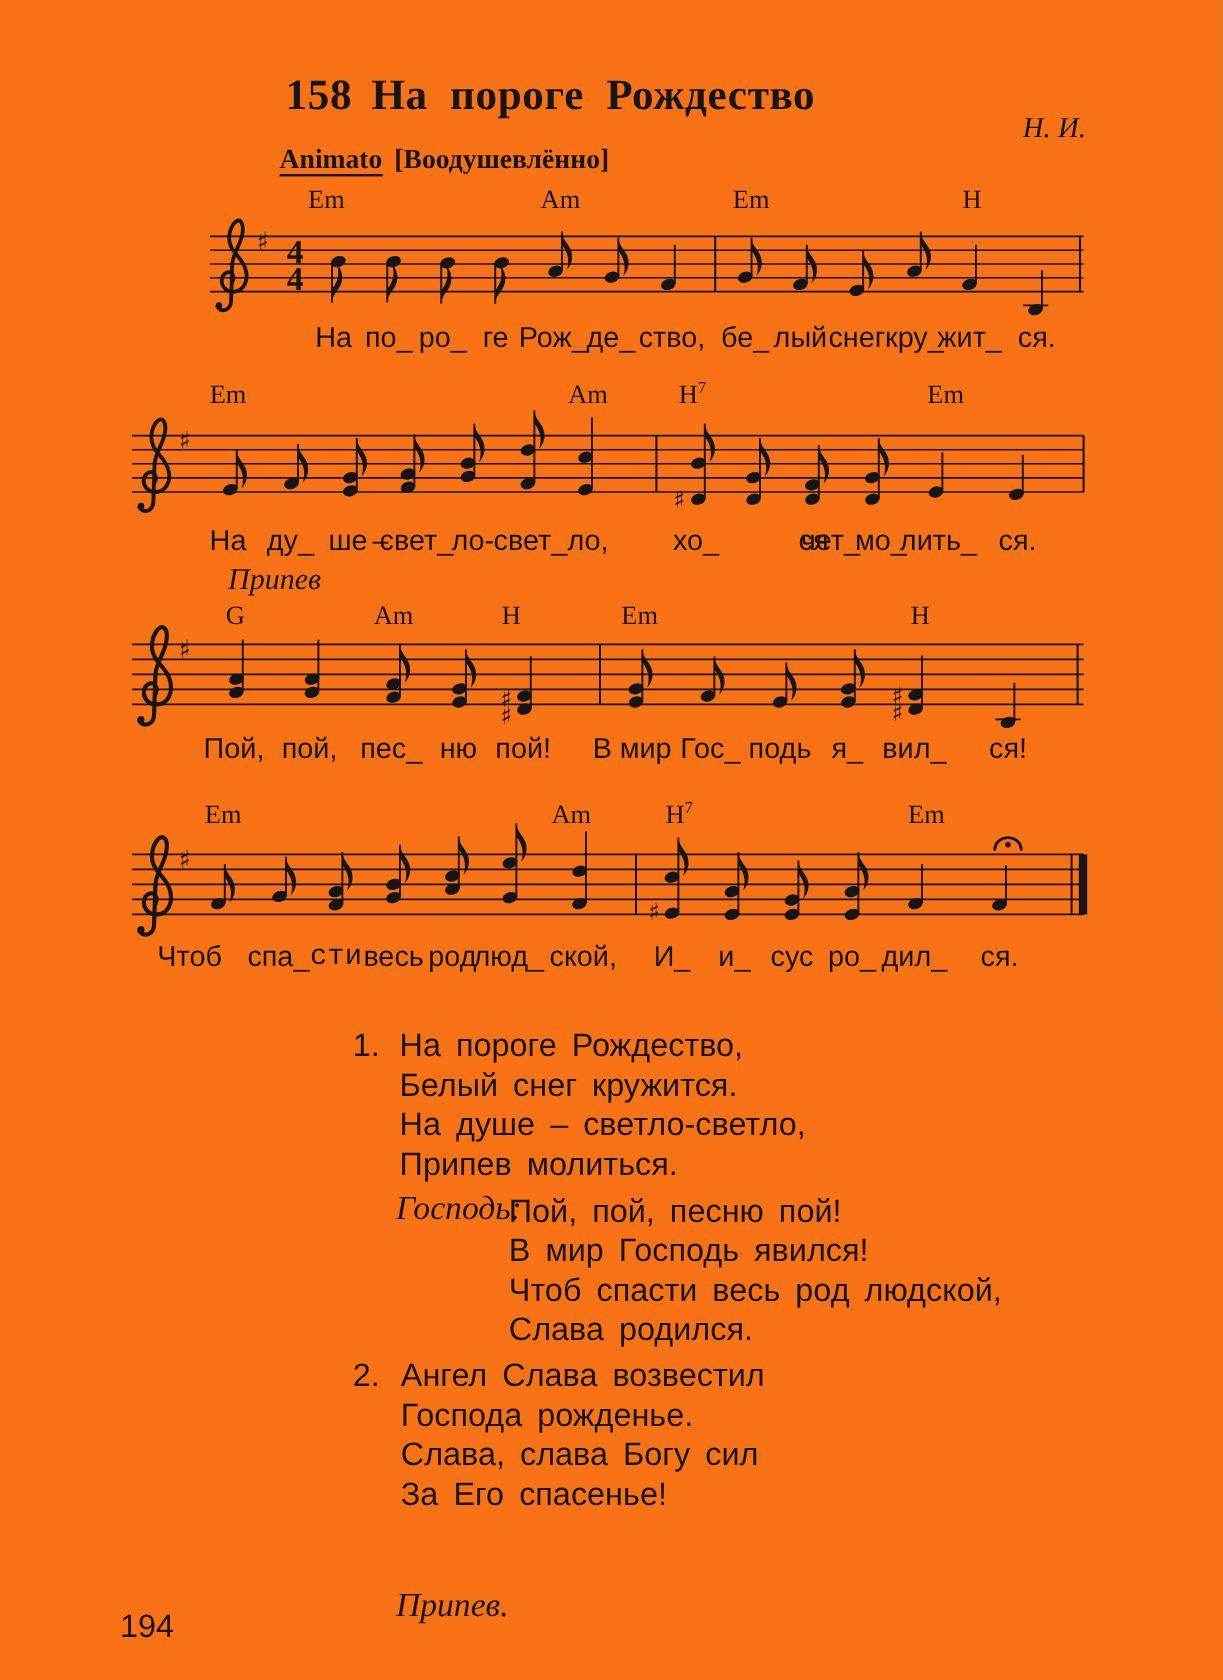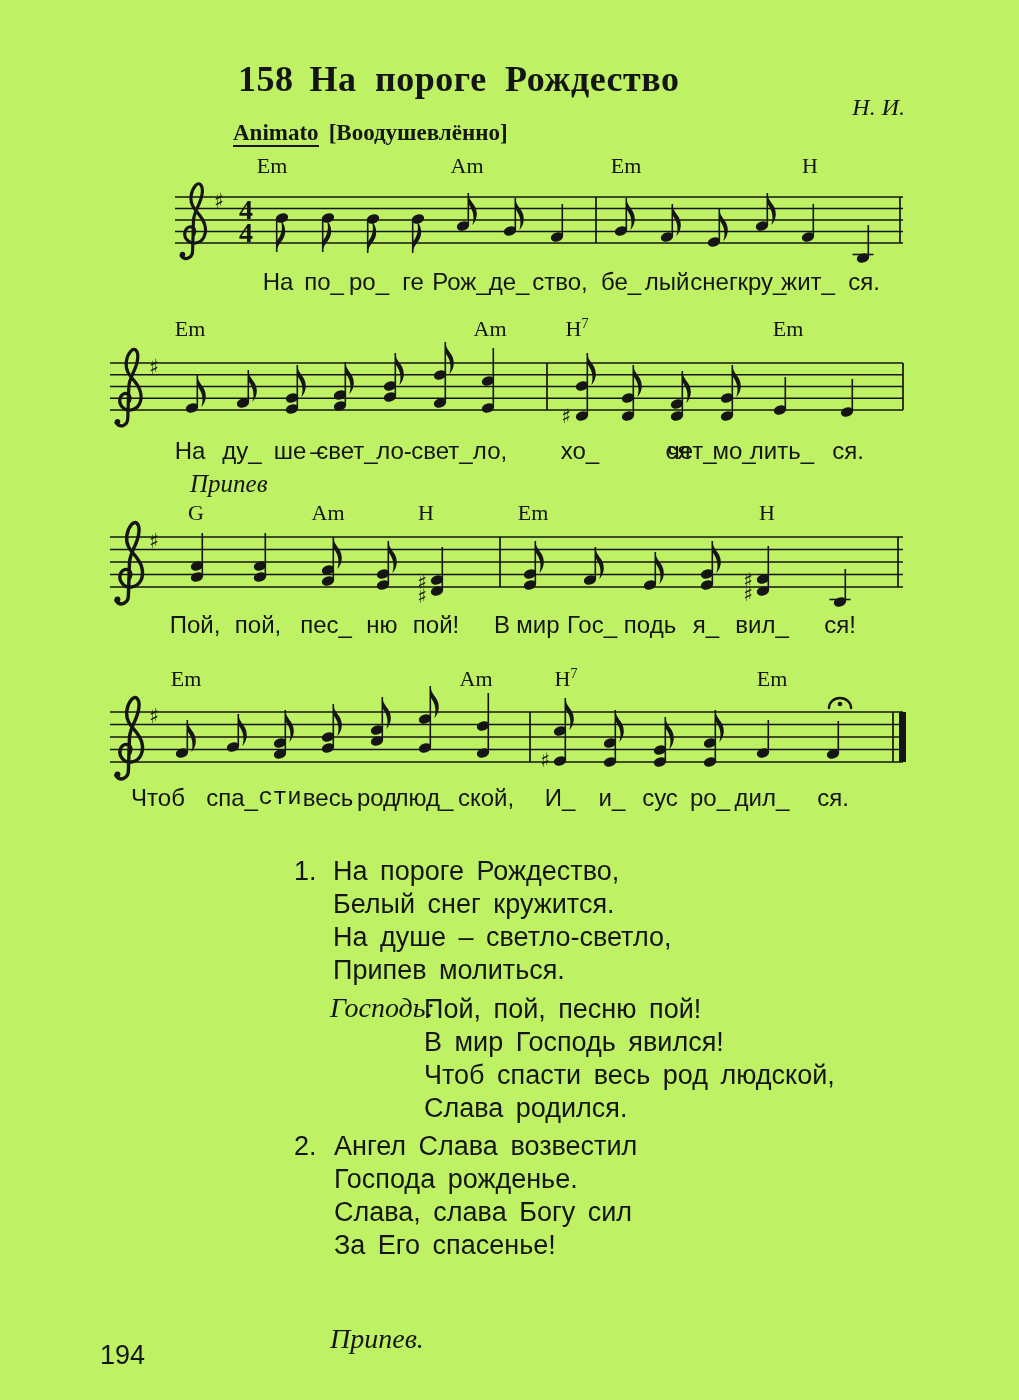--- a/index.html
+++ b/index.html
@@ -1,17 +1,17 @@
 <!DOCTYPE html>
 <html><head>
 <meta charset="utf-8">
 <style>
   html,body{margin:0;padding:0;background:#888;}
   .page{
-    position:relative;width:1019px;height:1400px;background:#bef264;
+    position:relative;width:1019px;height:1400px;background:#f97316;
     margin:0 auto;overflow:hidden;color:#151515;
     font-family:"Liberation Serif",serif;
   }
   .abs{position:absolute;}
   
   .title-line{font-weight:bold;font-size:36px;letter-spacing:.5px;white-space:nowrap;word-spacing:9px;}
   .title-line .num{margin-right:16px;}
   .author{font-style:italic;font-size:24px;}
   .tempo{font-weight:bold;font-size:23px;white-space:nowrap;}
   .tempo .word{border-bottom:2px solid #151515;padding-bottom:0px;}

